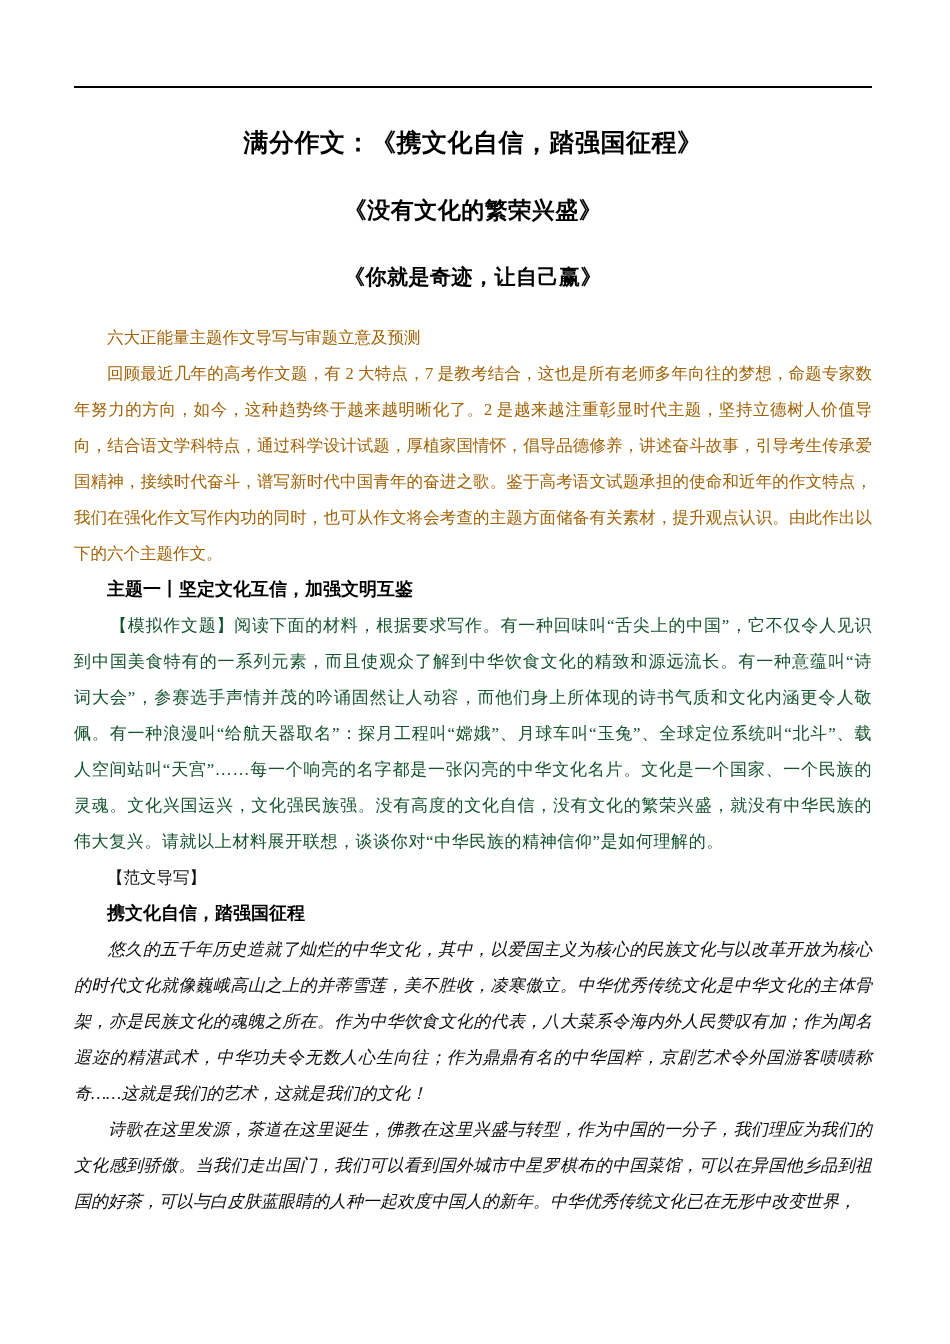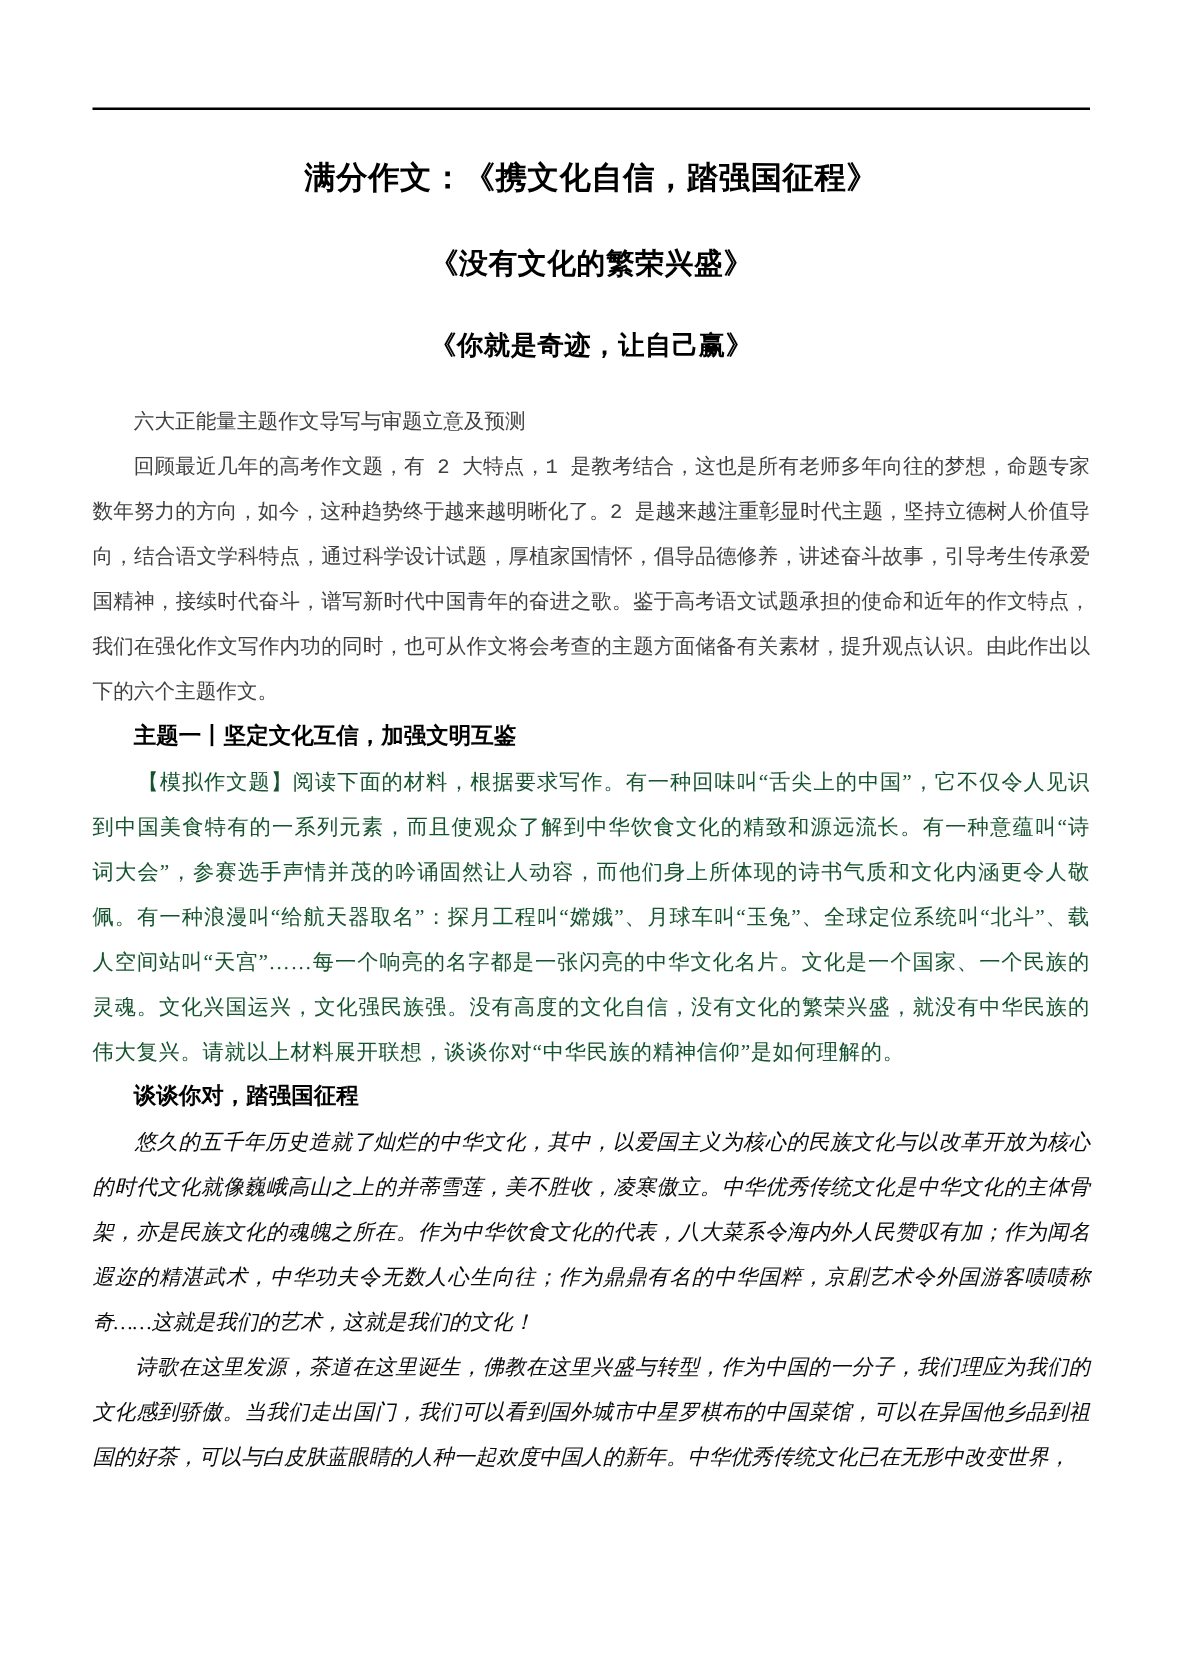--- a/index.html
+++ b/index.html
@@ -60,27 +60,27 @@
     margin: 31px 0 0 0;
   }
   .doc-title.t3 {
     font-size: 21px;
     line-height: 38px;
     margin: 30px 0 0 0;
   }
 
   
   p.body-sans {
-    font-family: Liberation Mono, monospace;
+    font-family: Liberation Serif, serif;
     font-size: 16.5px;
     line-height: 36px;
     margin: 0;
     text-align: justify;
     text-justify: inter-ideograph;
-    color: #404040;
+    color: #a16207;
   }
   p.body-sans.indent {
     text-indent: 33px;
   }
 
   
   p.body-kai {
     font-family: Liberation Serif, serif;
     font-size: 17px;
     line-height: 36px;
@@ -141,27 +141,28 @@
     <h1 class="doc-title t1">满分作文：《携文化自信，踏强国征程》</h1>
 
     <h2 class="doc-title t2">《没有文化的繁荣兴盛》</h2>
 
     <h2 class="doc-title t3">《你就是奇迹，让自己赢》</h2>
 
     <div style="height:24px"></div>
 
     <p class="body-sans indent">六大正能量主题作文导写与审题立意及预测</p>
 
-    <p class="body-sans indent">回顾最近几年的高考作文题，有 2 大特点，1 是教考结合，这也是所有老师多年向往的梦想，命题专家数年努力的方向，如今，这种趋势终于越来越明晰化了。2 是越来越注重彰显时代主题，坚持立德树人价值导向，结合语文学科特点，通过科学设计试题，厚植家国情怀，倡导品德修养，讲述奋斗故事，引导考生传承爱国精神，接续时代奋斗，谱写新时代中国青年的奋进之歌。鉴于高考语文试题承担的使命和近年的作文特点，我们在强化作文写作内功的同时，也可从作文将会考查的主题方面储备有关素材，提升观点认识。由此作出以下的六个主题作文。</p>
+    <p class="body-sans indent">回顾最近几年的高考作文题，有 2 大特点，7 是教考结合，这也是所有老师多年向往的梦想，命题专家数年努力的方向，如今，这种趋势终于越来越明晰化了。2 是越来越注重彰显时代主题，坚持立德树人价值导向，结合语文学科特点，通过科学设计试题，厚植家国情怀，倡导品德修养，讲述奋斗故事，引导考生传承爱国精神，接续时代奋斗，谱写新时代中国青年的奋进之歌。鉴于高考语文试题承担的使命和近年的作文特点，我们在强化作文写作内功的同时，也可从作文将会考查的主题方面储备有关素材，提升观点认识。由此作出以下的六个主题作文。</p>
 
     <h3 class="sub-head">主题一丨坚定文化互信，加强文明互鉴</h3>
 
     <p class="body-kai indent">【模拟作文题】阅读下面的材料，根据要求写作。有一种回味叫“舌尖上的中国”，它不仅令人见识到中国美食特有的一系列元素，而且使观众了解到中华饮食文化的精致和源远流长。有一种意蕴叫“诗词大会”，参赛选手声情并茂的吟诵固然让人动容，而他们身上所体现的诗书气质和文化内涵更令人敬佩。有一种浪漫叫“给航天器取名”：探月工程叫“嫦娥”、月球车叫“玉兔”、全球定位系统叫“北斗”、载人空间站叫“天宫”……每一个响亮的名字都是一张闪亮的中华文化名片。文化是一个国家、一个民族的灵魂。文化兴国运兴，文化强民族强。没有高度的文化自信，没有文化的繁荣兴盛，就没有中华民族的伟大复兴。请就以上材料展开联想，谈谈你对“中华民族的精神信仰”是如何理解的。</p>
 
+    <p class="label-serif">【范文导写】</p>
 
-    <h3 class="sub-head">谈谈你对，踏强国征程</h3>
+    <h3 class="sub-head">携文化自信，踏强国征程</h3>
 
     <p class="body-serif indent">悠久的五千年历史造就了灿烂的中华文化，其中，以爱国主义为核心的民族文化与以改革开放为核心的时代文化就像巍峨高山之上的并蒂雪莲，美不胜收，凌寒傲立。中华优秀传统文化是中华文化的主体骨架，亦是民族文化的魂魄之所在。作为中华饮食文化的代表，八大菜系令海内外人民赞叹有加；作为闻名遐迩的精湛武术，中华功夫令无数人心生向往；作为鼎鼎有名的中华国粹，京剧艺术令外国游客啧啧称奇……这就是我们的艺术，这就是我们的文化！</p>
 
     <p class="body-serif indent">诗歌在这里发源，茶道在这里诞生，佛教在这里兴盛与转型，作为中国的一分子，我们理应为我们的文化感到骄傲。当我们走出国门，我们可以看到国外城市中星罗棋布的中国菜馆，可以在异国他乡品到祖国的好茶，可以与白皮肤蓝眼睛的人种一起欢度中国人的新年。中华优秀传统文化已在无形中改变世界，</p>
 
   </div>
 </div>
 
 </body></html>

